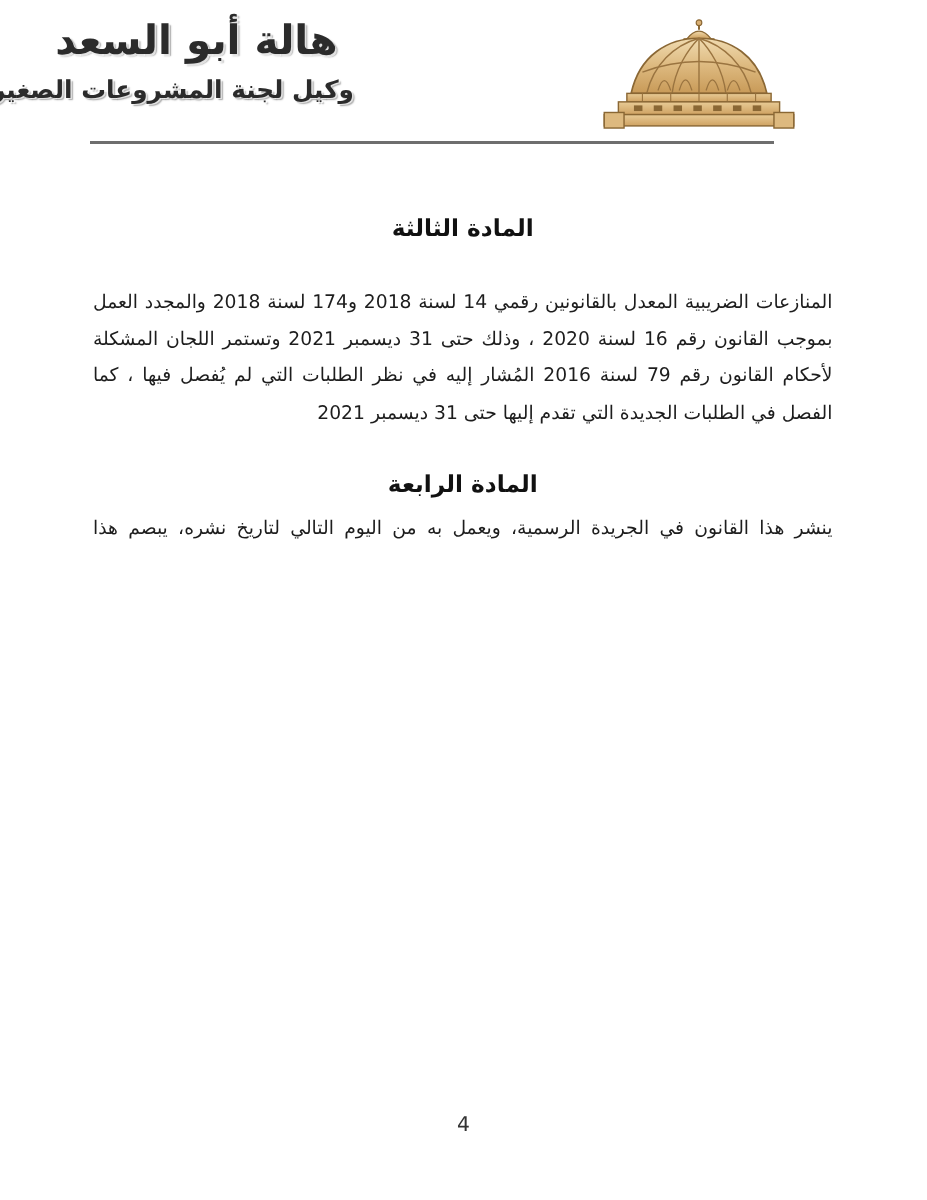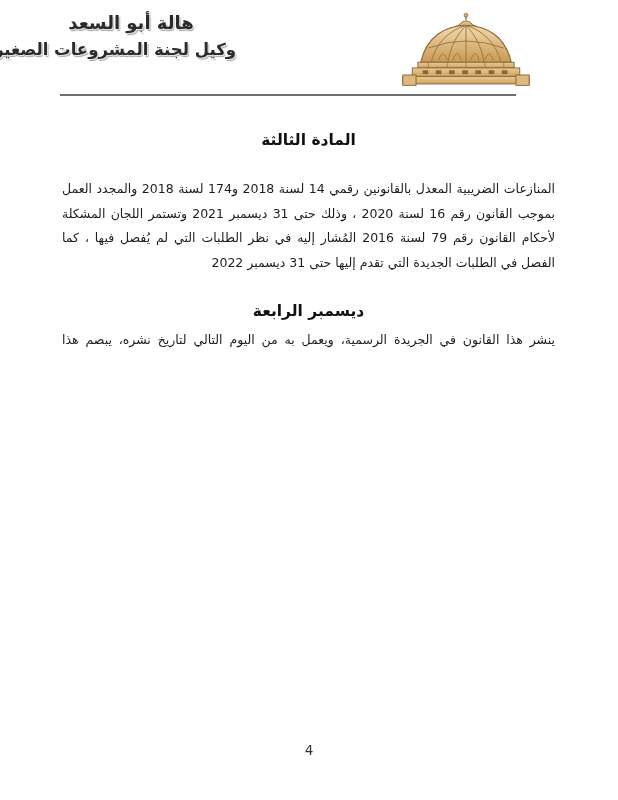--- a/index.html
+++ b/index.html
@@ -11,21 +11,21 @@
     overflow: hidden;
   }
 
   
   .sig {
     position: absolute; left: 26px; top: 12px; width: 210px;
     direction: rtl; text-align: center;
     color: #2b2b2b;
     text-shadow: 1px 1px 0 rgba(255,255,255,.65), 1.6px 1.6px 1px rgba(60,60,60,.45);
   }
-  .sig-line1 { font-size: 18px; font-weight: bold; letter-spacing: 0; }
+  .sig-line1 { font-size: 27px; font-weight: bold; letter-spacing: 0; }
   .sig-line2 { font-size: 16.5px; font-weight: bold; margin-top: 7px; white-space: nowrap; }
 
   .dome { position: absolute; left: 400px; top: 12px; }
 
   .rule {
     position: absolute; left: 60px; top: 94px;
     width: 456px; height: 2px; background: #6e6e6e;
   }
 
   
@@ -37,21 +37,21 @@
     line-height: 24.5px;
   }
   .article-title {
     font-weight: bold;
     font-size: 15.5px;
     line-height: 19px;
     text-align: center;
     color: #111;
     margin: 27px 0 7px 0;
   }
-  .article-title:first-child { margin-top: 0; margin-bottom: 27px; }
+  .article-title:first-child { margin-top: 12px; margin-bottom: 27px; }
   .article-body { width: 100%; }
   .line {
     text-align: justify;
     text-align-last: justify;
     height: 24.5px;
     overflow: hidden;
     white-space: normal;
   }
   .line.last { text-align-last: right; }
 
@@ -125,21 +125,21 @@
 </svg>
 
 <div class="rule"></div>
 
 <div class="content">
     <div class="article-title">المادة الثالثة</div>
     <div class="article-body">
       <div class="line">المنازعات الضريبية المعدل بالقانونين رقمي 14 لسنة 2018 و174 لسنة 2018 والمجدد العمل به</div>
       <div class="line">بموجب القانون رقم 16 لسنة 2020 ، وذلك حتى 31 ديسمبر 2021 وتستمر اللجان المشكلة وفقًا</div>
       <div class="line">لأحكام القانون رقم 79 لسنة 2016 المُشار إليه في نظر الطلبات التي لم يُفصل فيها ، كما تتولى</div>
-      <div class="line last">الفصل في الطلبات الجديدة التي تقدم إليها حتى 31 ديسمبر 2022</div>
+      <div class="line last">الفصل في الطلبات الجديدة التي تقدم إليها حتى 31 ديسمبر 2021</div>
     </div>
-    <div class="article-title">ديسمبر الرابعة</div>
+    <div class="article-title">المادة الرابعة</div>
     <div class="article-body">
       <div class="line">ينشر هذا القانون في الجريدة الرسمية، ويعمل به من اليوم التالي لتاريخ نشره، يبصم هذا القانون بخاتم</div>
     </div>
   </div>
 
 <div class="pagenum">4</div>
 
 </body></html>

